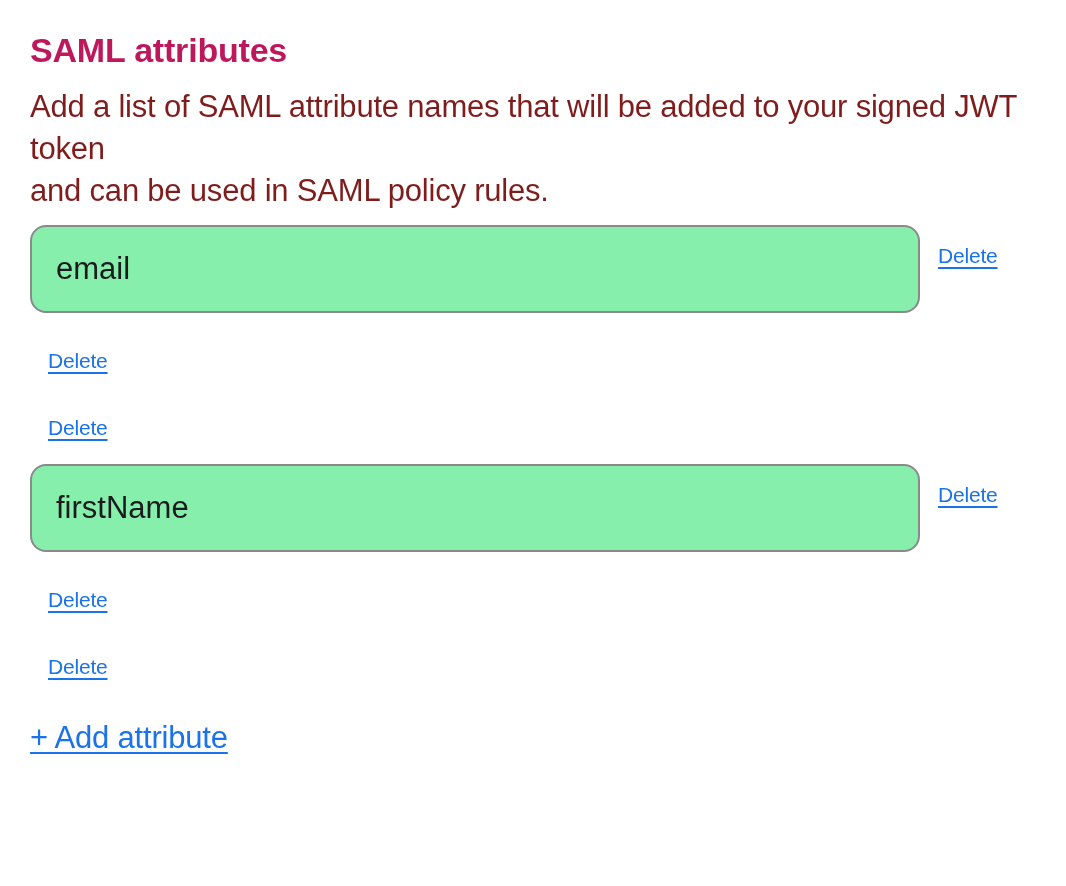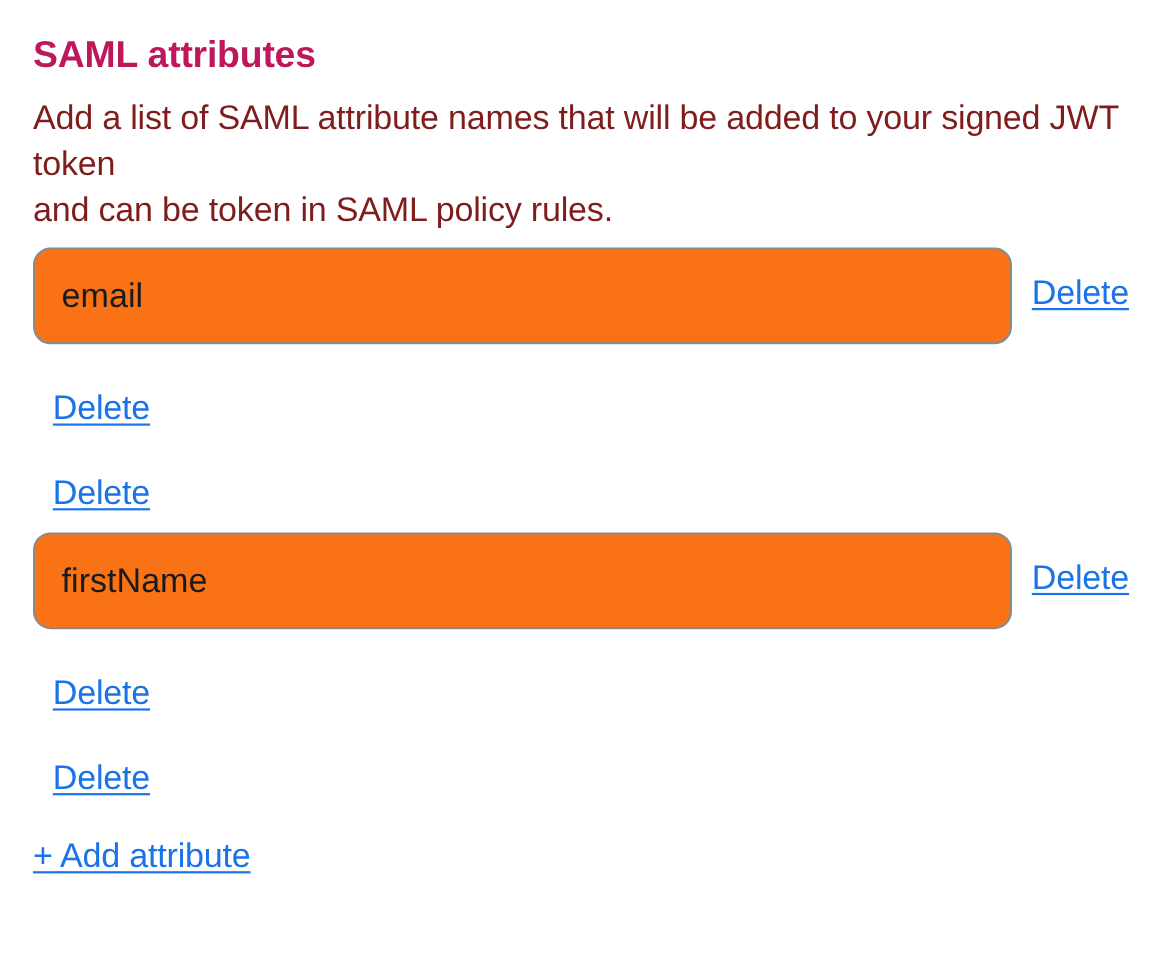--- a/index.html
+++ b/index.html
@@ -37,39 +37,39 @@
   .attr-row {
     display: flex;
     align-items: flex-start;
     margin-bottom: 17px;
   }
   .attr-input {
     width: 890px;
     height: 88px;
     border: 2px solid #8a8a8a;
     border-radius: 16px;
-    background: #f97316;
+    background: #86efac;
     padding: 16px 24px;
     font-family: "Liberation Sans", "DejaVu Sans", sans-serif;
     font-size: 31px;
     color: #1b1b1d;
     outline: none;
   }
   a.link {
     color: #1a73e8;
     text-decoration: underline;
     text-underline-offset: 4px;
     text-decoration-thickness: 2px;
     cursor: pointer;
   }
   .delete-link {
     display: inline-block;
     margin-left: 18px;
-    margin-top: 22px;
-    font-size: 31px;
+    margin-top: 12px;
+    font-size: 21px;
     line-height: 38px;
     letter-spacing: -0.2px;
     white-space: nowrap;
   }
   .add-link {
     display: inline-block;
     margin-top: 16px;
     font-size: 31px;
     line-height: 38px;
     letter-spacing: -0.2px;
@@ -77,21 +77,21 @@
 </style>
 </head>
 <body>
 
 <div class="container">
 
   <h2 class="page-title">SAML attributes</h2>
 
   <p class="description">
     <span class="desc-line">Add a list of SAML attribute names that will be added to your signed JWT token</span>
-    <span class="desc-line">and can be token in SAML policy rules.</span>
+    <span class="desc-line">and can be used in SAML policy rules.</span>
   </p>
 
   <div class="rows">
 
     <div class="attr-row">
       <input type="text" class="attr-input" value="email" style="">
       <a class="link delete-link">Delete</a>
     </div>
 
     <div class="attr-row">

